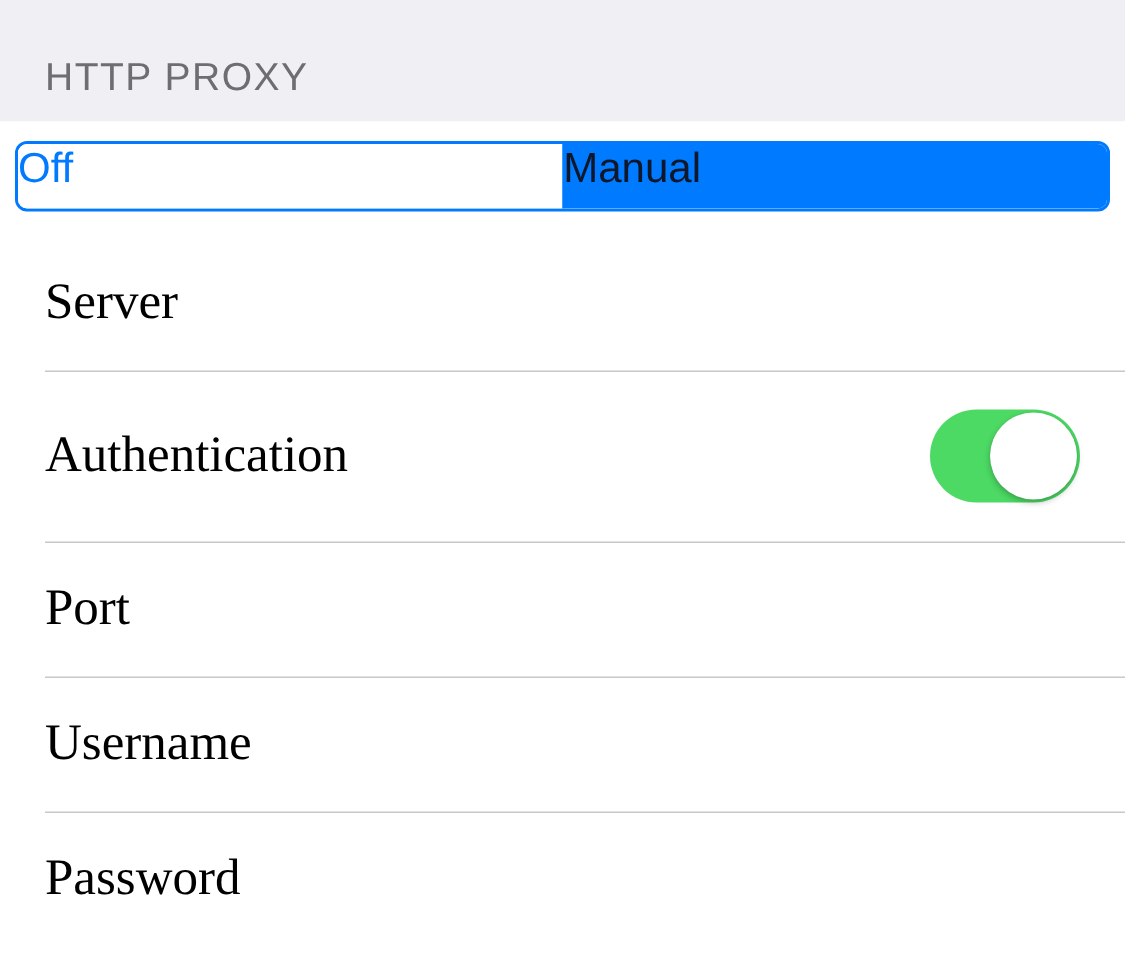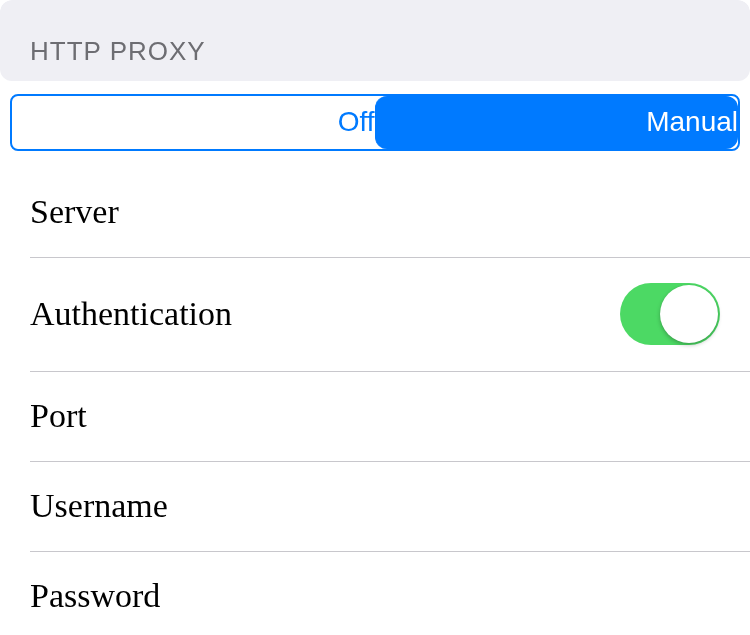--- a/index.html
+++ b/index.html
@@ -1,15 +1,15 @@
 <!DOCTYPE html>
 <html><head>
 <meta charset="utf-8">
 <style>
-  * { margin: 0; padding: 0; box-sizing: border-box; border-radius: 12px; }
+  * { margin: 0; padding: 0; box-sizing: border-box; }
   html, body {
     width: 750px;
     height: 635px;
     font-family: -apple-system, "Helvetica Neue", Helvetica, Arial, sans-serif;
     background: #ffffff;
     overflow: hidden;
   }
   .header {
     background: #efeff4;
     padding: 36px 30px 14px 30px;
@@ -26,31 +26,31 @@
   }
   .segmented {
     display: flex;
     width: 100%;
     border: 2px solid #007aff;
     border-radius: 8px;
     overflow: hidden;
   }
   .seg-item {
     flex: 1;
-    text-align: right;
+    text-align: left;
     font-size: 28px;
     color: #007aff;
     background: #ffffff;
-    padding: 10px 0 11px 0;
+    padding: 0 0 11px 0;
     cursor: pointer;
     user-select: none;
   }
   .seg-item.selected {
     background: #007aff;
-    color: #ffffff;
+    color: #0f172a;
   }
   .seg-item + .seg-item {
     border-left: 1px solid #007aff;
   }
   .list {
     background: #ffffff;
   }
   .row {
     display: flex;
     align-items: center;

